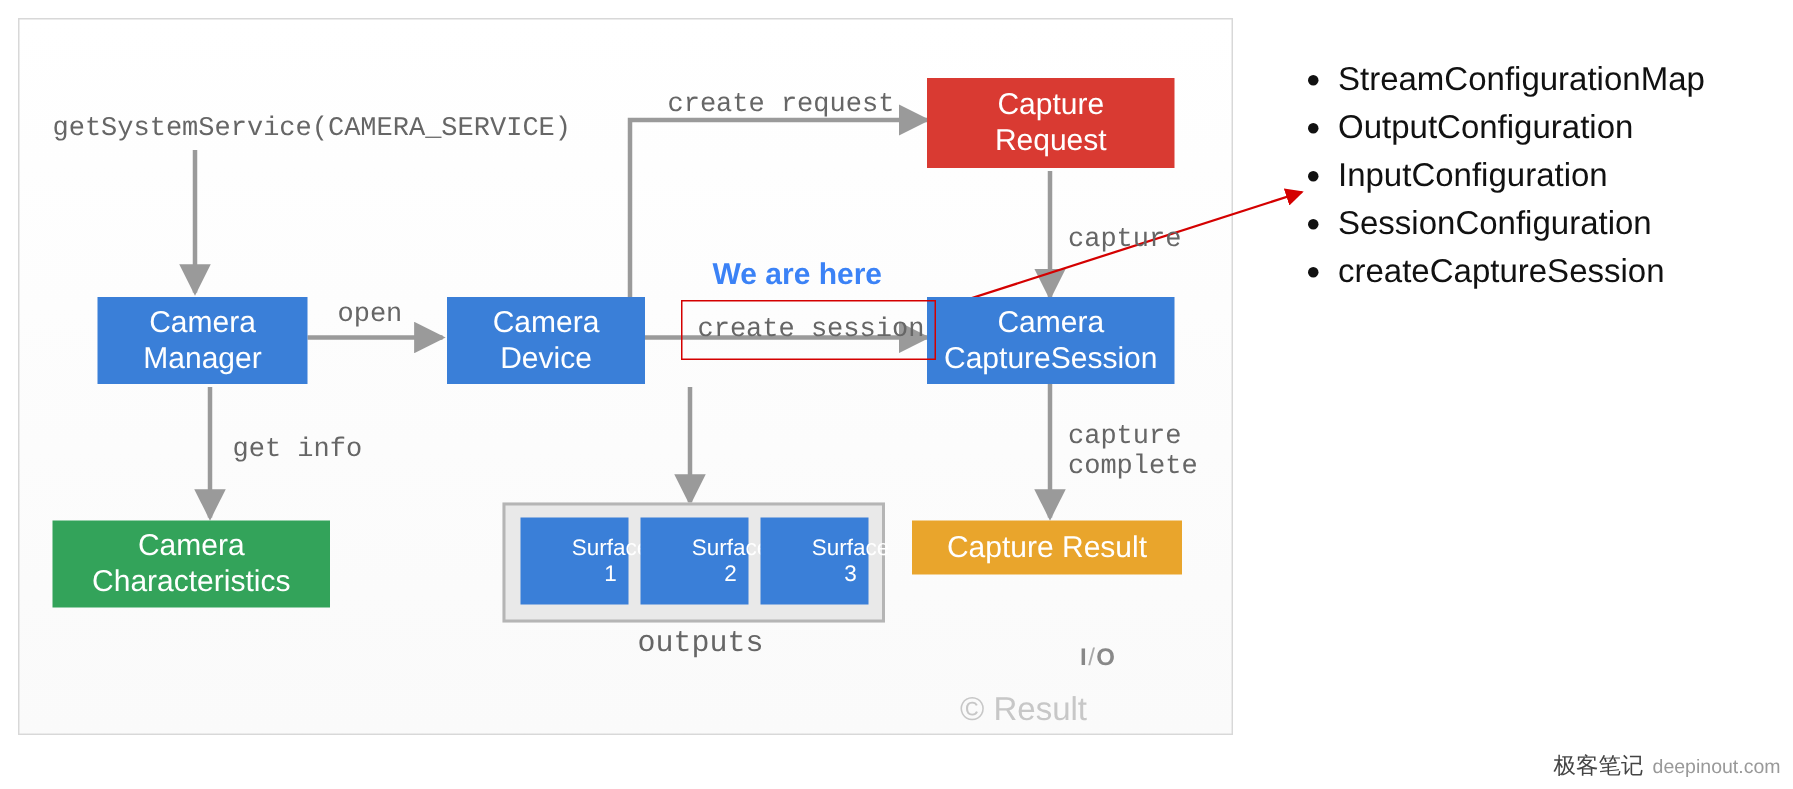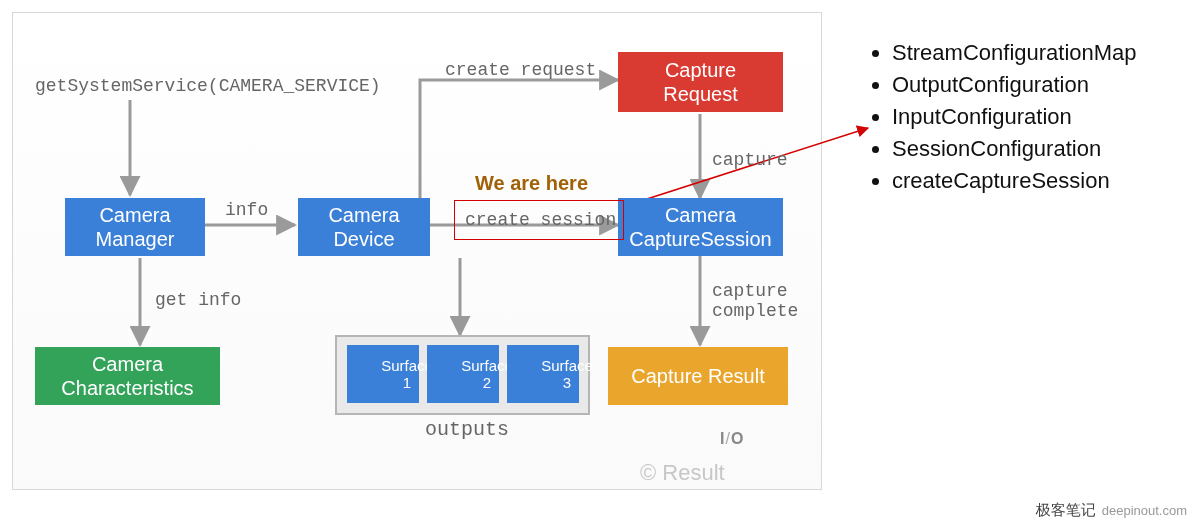--- a/index.html
+++ b/index.html
@@ -59,21 +59,21 @@
     background:#e9e9e9;
   }
   .outputs-label{
     position:absolute;
     font-family:"Courier New",monospace;
     font-size:20px;
     color:#666;
   }
   .callout{
     position:absolute;
-    color:#a16207;
+    color:#3b82f6;
     font-weight:bold;
     font-size:20px;
   }
   .callout-box{
     position:absolute;
     border:1.5px solid #d40000;
   }
   .bullets{
     position:absolute;
     left:870px; top:40px;
@@ -146,32 +146,32 @@
 <div class="box blue" style="left:65px;  top:198px; width:140px; height:58px; white-space:pre;">Camera
 Manager</div>
 <div class="box blue" style="left:298px; top:198px; width:132px; height:58px; white-space:pre;">Camera
 Device</div>
 <div class="box blue" style="left:618px; top:198px; width:165px; height:58px; white-space:pre;">Camera
 CaptureSession</div>
 <div class="box red" style="left:618px; top:52px;  width:165px; height:60px; white-space:pre;">Capture
 Request</div>
 <div class="box green" style="left:35px;  top:347px; width:185px; height:58px; white-space:pre;">Camera
 Characteristics</div>
-<div class="box amber" style="left:608px; top:347px; width:180px; height:58px;">Capture Result</div>
+<div class="box amber" style="left:608px; top:347px; width:180px; height:36px;">Capture Result</div>
 
 <div class="outputs-frame" style="left:335px; top:335px; width:255px; height:80px;"></div>
 <div class="surface" style="left:347px; top:345px; width:72px; height:58px; white-space:pre;">Surface
 1</div>
 <div class="surface" style="left:427px; top:345px; width:72px; height:58px; white-space:pre;">Surface
 2</div>
 <div class="surface" style="left:507px; top:345px; width:72px; height:58px; white-space:pre;">Surface
 3</div>
 <div class="outputs-label" style="left:425px; top:418px;">outputs</div>
 
-<div class="edge-label" style="left:225px; top:200px;">info</div>
+<div class="edge-label" style="left:225px; top:200px;">open</div>
 <div class="edge-label" style="left:445px; top:60px;">create request</div>
 <div class="edge-label" style="left:712px; top:150px;">capture</div>
 <div class="edge-label" style="left:465px; top:210px;">create session</div>
 <div class="edge-label" style="left:155px; top:290px;">get info</div>
 <div class="edge-label" style="left:712px; top:282px; line-height:1.1;">capture
 complete</div>
 
 <div class="callout" style="left:475px; top:172px;">We are here</div>
 <div class="callout-box" style="left:454px; top:200px; width:170px; height:40px;"></div>
 

